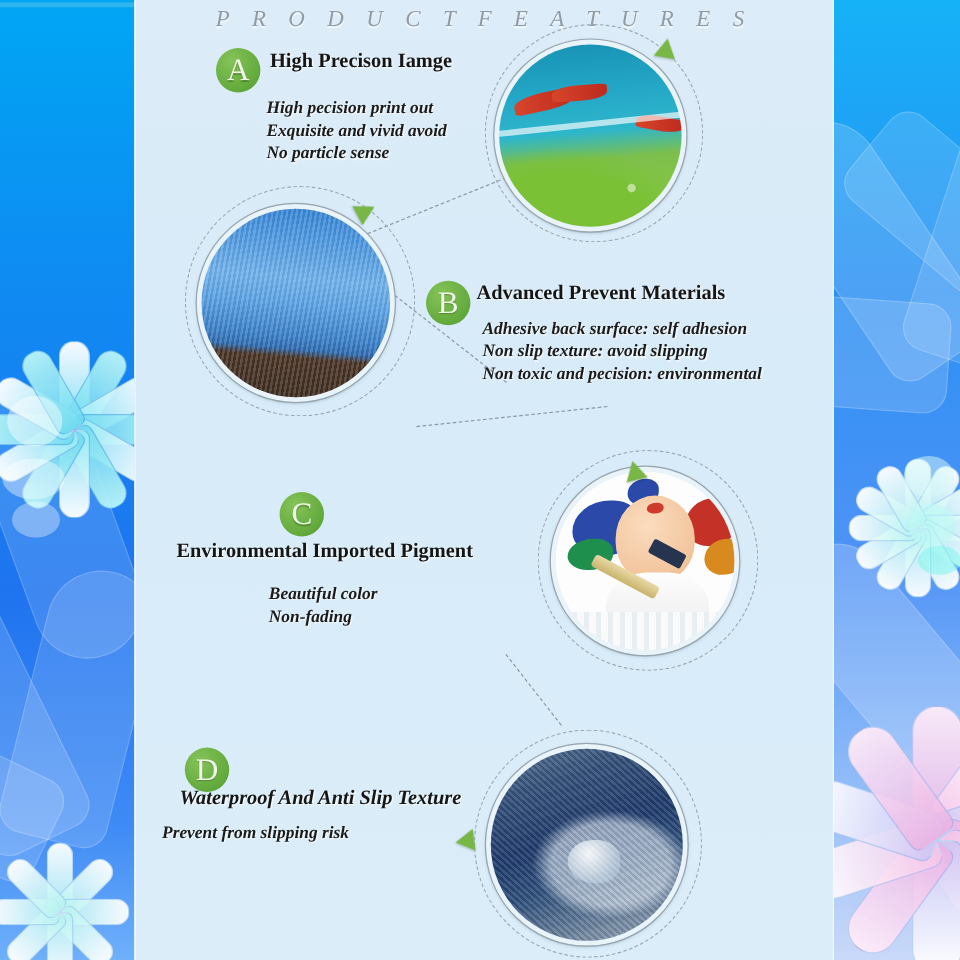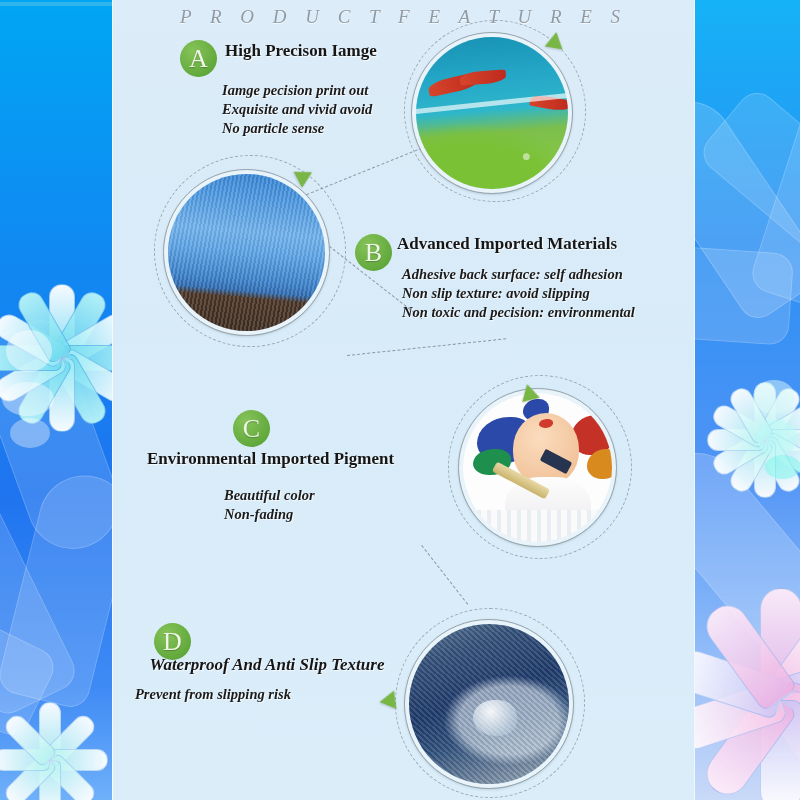--- a/index.html
+++ b/index.html
@@ -350,33 +350,33 @@
         <div class="fish" style="left:46px; top:36px; width:46px; height:13px; transform:rotate(-4deg);"></div>
         <div class="fish" style="left:116px; top:62px; width:40px; height:12px; transform:rotate(10deg);"></div>
         <div style="position:absolute; left:0; top:66px; width:100%; height:5px; background:rgba(255,255,255,.65); transform:rotate(-6deg);"></div>
       </div>
     </div>
     <div class="tri" style="left:434px; top:32px; transform: rotate(10deg);"></div>
 
     <div class="badge" style="left:68px; top:40px;">A</div>
     <div class="heading" style="left:113px; top:41px;">High Precison Iamge</div>
     <div class="bodylines" style="left:110px; top:81px;">
-      <div>Iamge pecision print out</div>
+      <div>High pecision print out</div>
       <div>Exquisite and vivid avoid</div>
       <div>No particle sense</div>
     </div>
 
     <div class="dashring" style="left:42px; top:155px; width:192px; height:192px;"></div>
     <div class="photo" style="left:52px; top:170px; width:165px; height:165px;">
       <div class="pimg imgB"></div>
     </div>
     <div class="tri" style="left:184px; top:168px; transform: rotate(62deg);"></div>
 
     <div class="badge" style="left:243px; top:234px;">B</div>
-    <div class="heading" style="left:285px; top:234px;">Advanced Imported Materials</div>
+    <div class="heading" style="left:285px; top:234px;">Advanced Prevent Materials</div>
     <div class="bodylines" style="left:290px; top:265px;">
       <div>Adhesive back surface: self adhesion</div>
       <div>Non slip texture: avoid slipping</div>
       <div>Non toxic and pecision: environmental</div>
     </div>
 
     <div class="dashring" style="left:336px; top:375px; width:184px; height:184px;">
     </div>
     <div class="photo" style="left:347px; top:389px; width:157px; height:157px;">
       <div class="pimg imgC">

